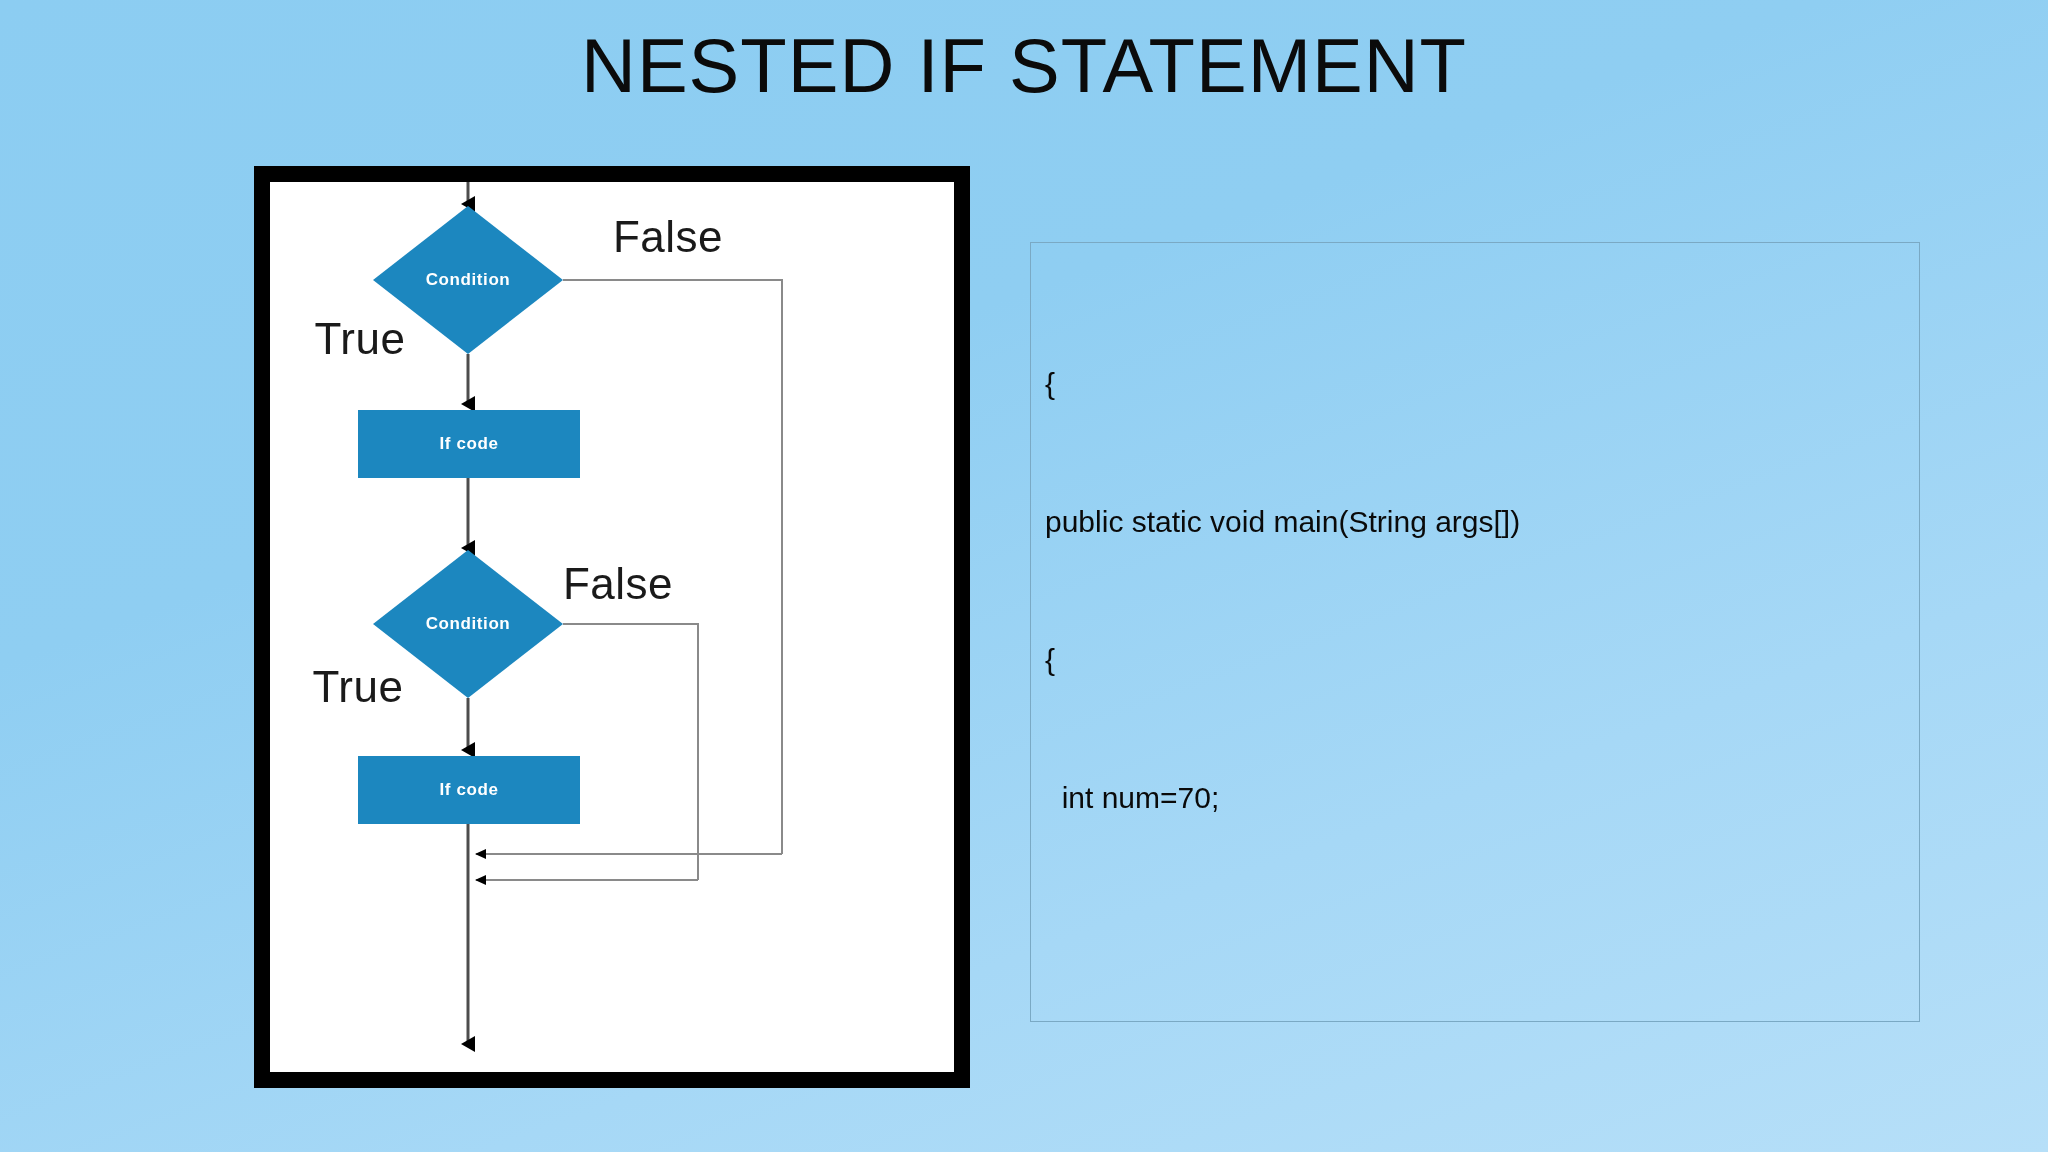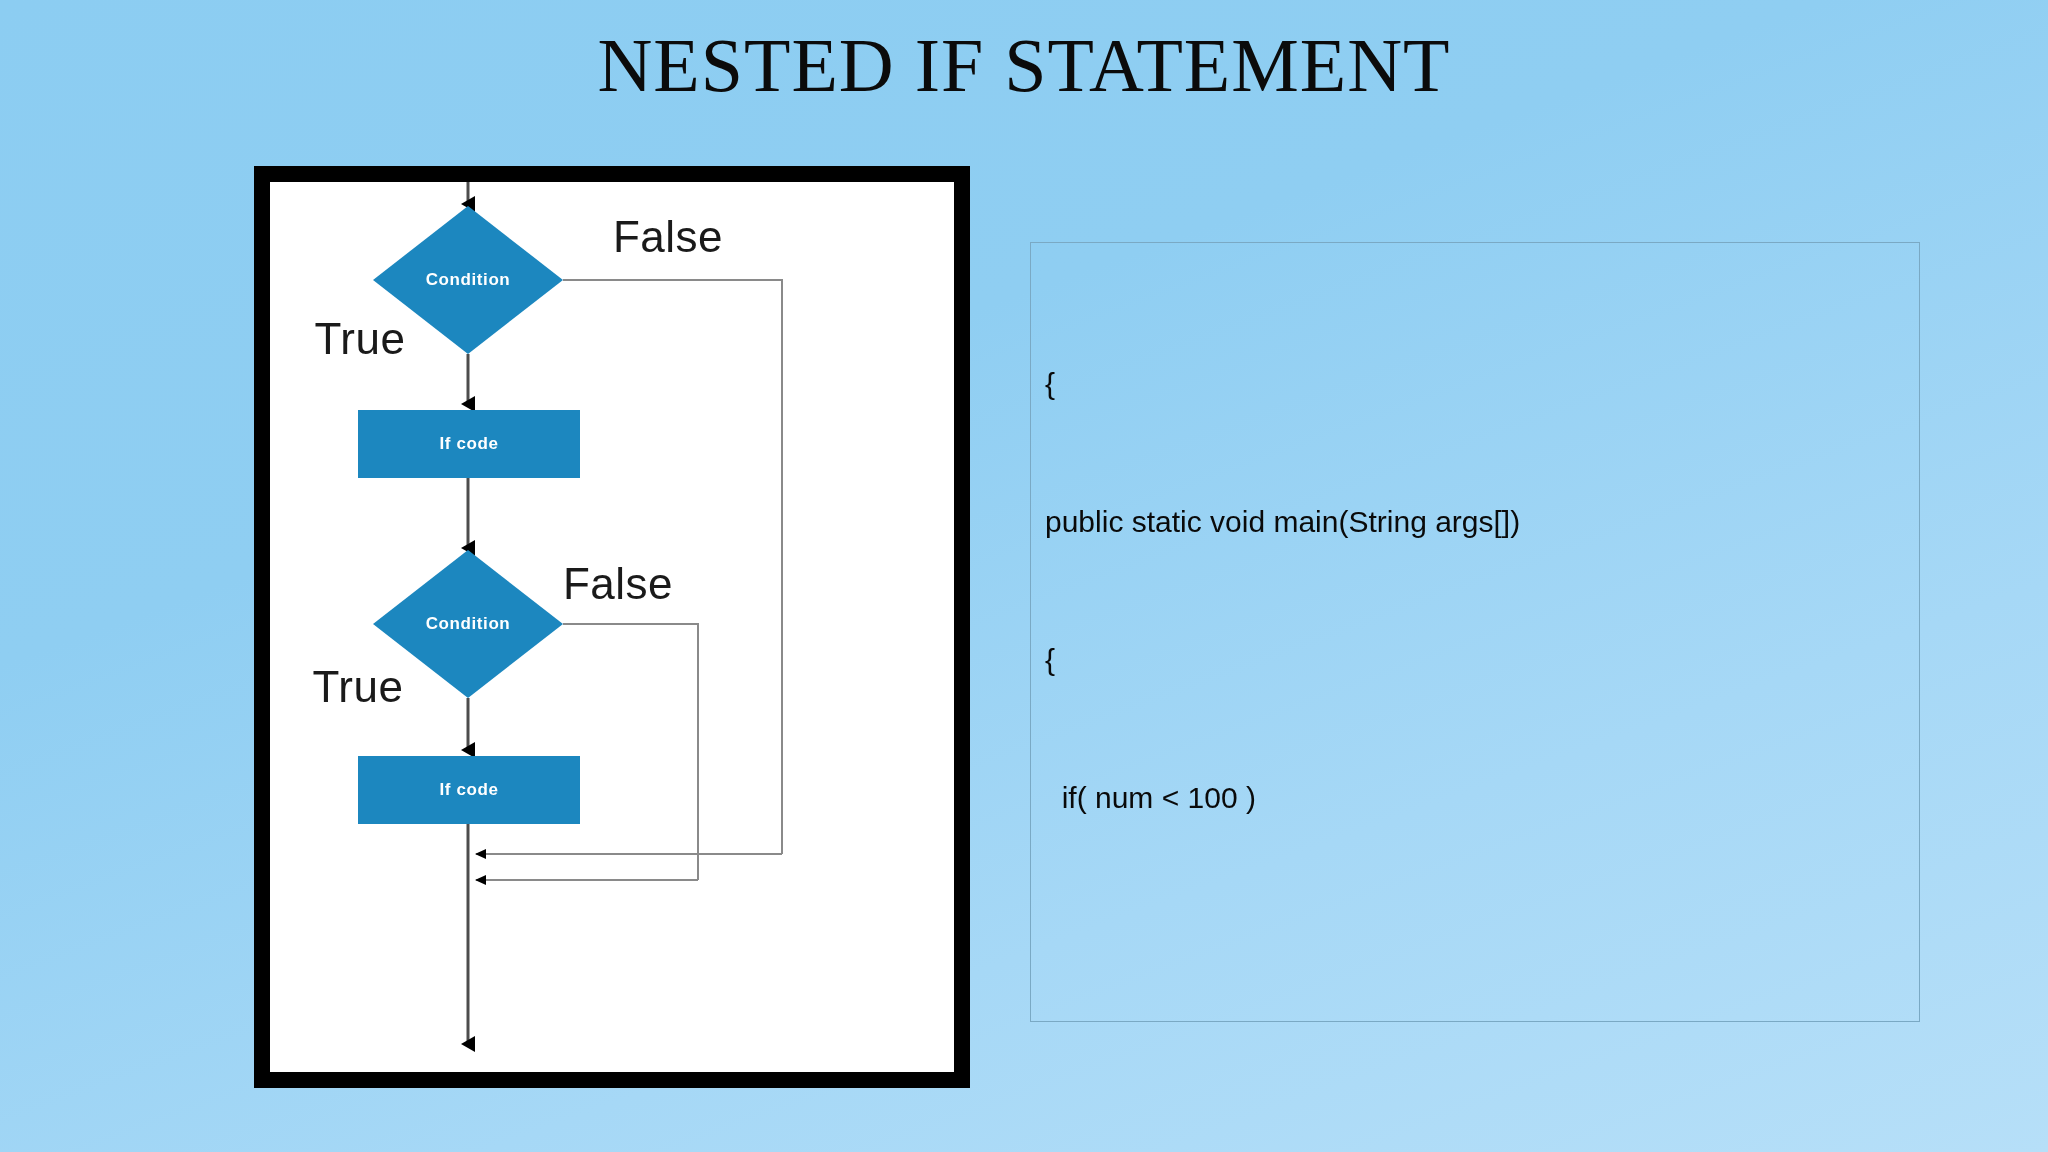--- a/index.html
+++ b/index.html
@@ -15,21 +15,21 @@
     position: relative;
   }
 
   
   #slide-title {
     position: absolute;
     top: 24px;
     left: 0;
     width: 2048px;
     text-align: center;
-    font-family: Liberation Serif, serif;
+    font-family: Liberation Sans, sans-serif;
     font-size: 76px;
     line-height: 1.1;
     color: #0b0b0b;
     letter-spacing: 1px;
     white-space: nowrap;
   }
 
   
   #flowchart-panel {
     position: absolute;
@@ -152,21 +152,21 @@
       <line x1="428" y1="698" x2="206" y2="698" stroke="#8a8a8a" stroke-width="2" marker-end="url(#arrowSmall)"></line>
     </svg>
   </div>
 </div>
 
 <div id="code-panel">
   <div id="code-listing">
     <span class="code-line">{</span>
     <span class="code-line">public static void main(String args[])</span>
     <span class="code-line">{</span>
-    <span class="code-line">  if( num &lt; 100 )</span>
+    <span class="code-line">  int num=70;</span>
     
     
     
     
     
     
     
     
     
   </div>

